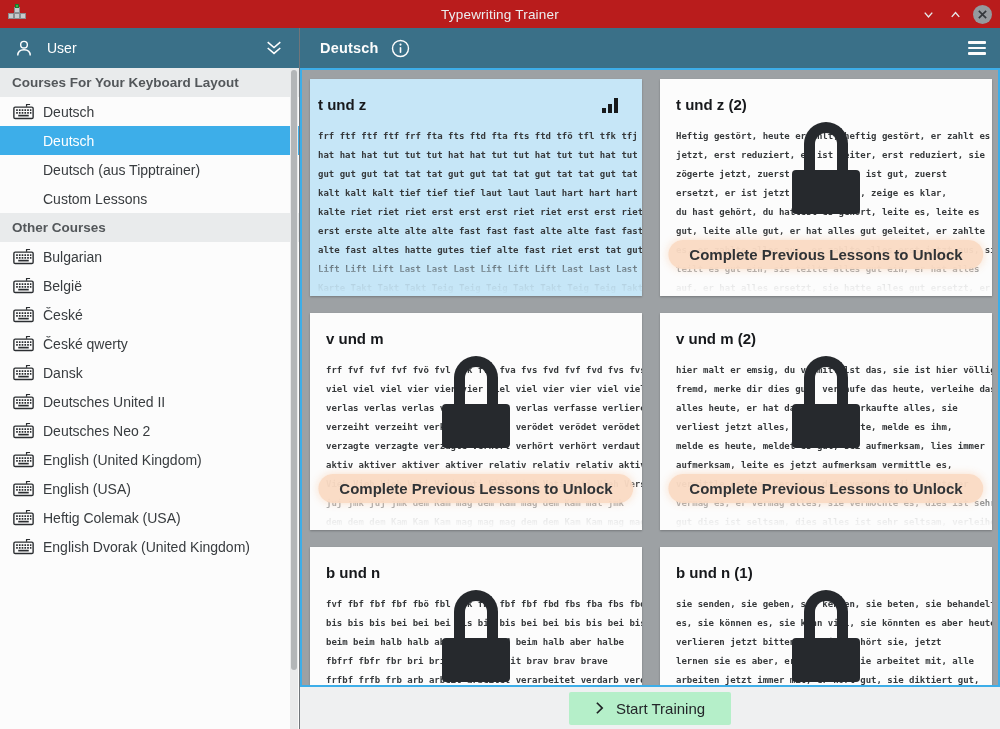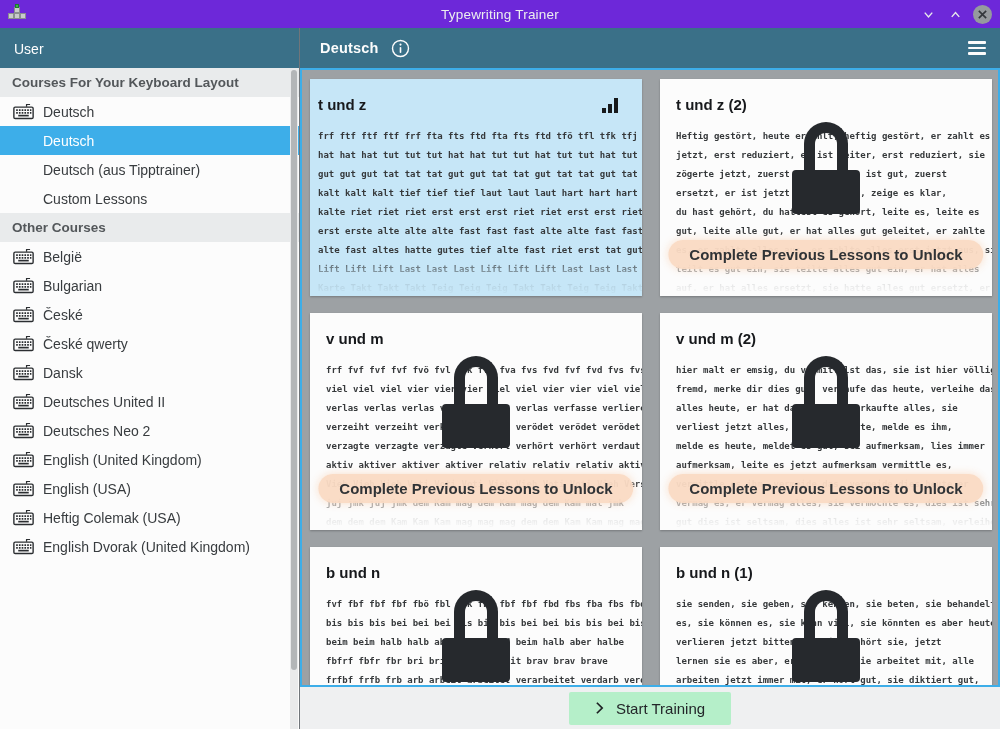--- a/index.html
+++ b/index.html
@@ -4,39 +4,39 @@
 <style>
   html,body{margin:0;padding:0;}
   body{
     width:1000px;height:729px;position:relative;overflow:hidden;
     font-family:"Liberation Sans",sans-serif;background:#eff0f1;
     -webkit-font-smoothing:antialiased;
   }
   *{box-sizing:border-box;}
 
   
-  .titlebar{position:absolute;left:0;top:0;width:1000px;height:28px;background:#6d28d9;
+  .titlebar{position:absolute;left:0;top:0;width:1000px;height:28px;background:#b91c1c;
     display:flex;align-items:center;color:#eceeef;gap:39px;}
   .app-icon{width:20px;height:20px;margin-left:7px;position:relative;}
   .app-icon i{position:absolute;background:#c8cacc;border:1px solid #8a8d90;}
   .app-icon .k1{left:1px;top:9px;width:6px;height:6px;}
   .app-icon .k2{left:7px;top:9px;width:6px;height:6px;}
   .app-icon .k3{left:13px;top:9px;width:6px;height:6px;}
   .app-icon .k4{left:7px;top:3px;width:6px;height:6px;}
   .app-icon .k5{left:8px;top:0px;width:4px;height:4px;background:#37b34a;border-color:#1d7a2c;}
   .tb-title{position:absolute;left:0;right:0;text-align:center;font-size:13.5px;letter-spacing:.2px;}
   .tb-btns{margin-left:auto;display:flex;align-items:center;gap:9px;padding-right:8px;z-index:2;}
   .tb-btn{width:18px;height:18px;display:flex;align-items:center;justify-content:center;cursor:default;}
   .tb-close{width:19px;height:19px;border-radius:50%;background:#959a9e;display:flex;align-items:center;justify-content:center;}
 
   
   .sidebar{position:absolute;left:0;top:28px;width:300px;height:701px;background:#fcfcfc;
     border-right:1px solid #70757a;overflow:hidden;}
-  .user-header{height:40px;background:#3a7088;display:flex;align-items:flex-start;color:#fff;
-    padding:0 14px;gap:13px;font-size:14px;flex-direction:column;}
+  .user-header{height:40px;background:#3a7088;display:flex;align-items:center;color:#fff;
+    padding:0 14px;gap:13px;font-size:14px;}
   .user-header .spacer{flex:1;}
   .sb-row{height:29px;display:flex;align-items:center;font-size:14px;color:#383c3f;}
   .sb-section{background:#e9ebec;font-weight:bold;color:#53575a;font-size:13.5px;padding-left:12px;}
   .sb-course{padding-left:13px;gap:9px;}
   .sb-sub{padding-left:43px;}
   .sb-row.selected{background:#3daee9;color:#fff;}
   .kbd-ic{flex:0 0 21px;display:flex;align-items:center;}
   .sb-scroll-track{position:absolute;right:1px;top:40px;bottom:0;width:8px;background:#e9eaeb;}
   .sb-scroll-thumb{position:absolute;left:1px;top:2px;width:6px;height:600px;border-radius:3px;background:#b3b6b8;}
 
@@ -154,33 +154,33 @@
       <div class="sb-row sb-course">
     <span class="kbd-ic">
       <svg width="21" height="17" viewBox="0 0 24 19">
         <path d="M15.5 4 V1.5 H19.5" fill="none" stroke="#2b2e31" stroke-width="1.4"></path>
         <rect x="1" y="4.5" width="22" height="13" rx="1.5" fill="none" stroke="#2b2e31" stroke-width="1.6"></rect>
         <line x1="3.6" y1="8" x2="21" y2="8" stroke="#2b2e31" stroke-width="1.9" stroke-dasharray="1.9 1.25"></line>
         <line x1="3.6" y1="11" x2="21" y2="11" stroke="#2b2e31" stroke-width="1.9" stroke-dasharray="1.9 1.25"></line>
         <line x1="6" y1="14.2" x2="18" y2="14.2" stroke="#2b2e31" stroke-width="1.9"></line>
       </svg>
     </span>
+    <span class="row-label">Bulgarian</span>
+  </div>
+      <div class="sb-row sb-course">
+    <span class="kbd-ic">
+      <svg width="21" height="17" viewBox="0 0 24 19">
+        <path d="M15.5 4 V1.5 H19.5" fill="none" stroke="#2b2e31" stroke-width="1.4"></path>
+        <rect x="1" y="4.5" width="22" height="13" rx="1.5" fill="none" stroke="#2b2e31" stroke-width="1.6"></rect>
+        <line x1="3.6" y1="8" x2="21" y2="8" stroke="#2b2e31" stroke-width="1.9" stroke-dasharray="1.9 1.25"></line>
+        <line x1="3.6" y1="11" x2="21" y2="11" stroke="#2b2e31" stroke-width="1.9" stroke-dasharray="1.9 1.25"></line>
+        <line x1="6" y1="14.2" x2="18" y2="14.2" stroke="#2b2e31" stroke-width="1.9"></line>
+      </svg>
+    </span>
     <span class="row-label">België</span>
-  </div>
-      <div class="sb-row sb-course">
-    <span class="kbd-ic">
-      <svg width="21" height="17" viewBox="0 0 24 19">
-        <path d="M15.5 4 V1.5 H19.5" fill="none" stroke="#2b2e31" stroke-width="1.4"></path>
-        <rect x="1" y="4.5" width="22" height="13" rx="1.5" fill="none" stroke="#2b2e31" stroke-width="1.6"></rect>
-        <line x1="3.6" y1="8" x2="21" y2="8" stroke="#2b2e31" stroke-width="1.9" stroke-dasharray="1.9 1.25"></line>
-        <line x1="3.6" y1="11" x2="21" y2="11" stroke="#2b2e31" stroke-width="1.9" stroke-dasharray="1.9 1.25"></line>
-        <line x1="6" y1="14.2" x2="18" y2="14.2" stroke="#2b2e31" stroke-width="1.9"></line>
-      </svg>
-    </span>
-    <span class="row-label">Bulgarian</span>
   </div>
       <div class="sb-row sb-course">
     <span class="kbd-ic">
       <svg width="21" height="17" viewBox="0 0 24 19">
         <path d="M15.5 4 V1.5 H19.5" fill="none" stroke="#2b2e31" stroke-width="1.4"></path>
         <rect x="1" y="4.5" width="22" height="13" rx="1.5" fill="none" stroke="#2b2e31" stroke-width="1.6"></rect>
         <line x1="3.6" y1="8" x2="21" y2="8" stroke="#2b2e31" stroke-width="1.9" stroke-dasharray="1.9 1.25"></line>
         <line x1="3.6" y1="11" x2="21" y2="11" stroke="#2b2e31" stroke-width="1.9" stroke-dasharray="1.9 1.25"></line>
         <line x1="6" y1="14.2" x2="18" y2="14.2" stroke="#2b2e31" stroke-width="1.9"></line>
       </svg>

